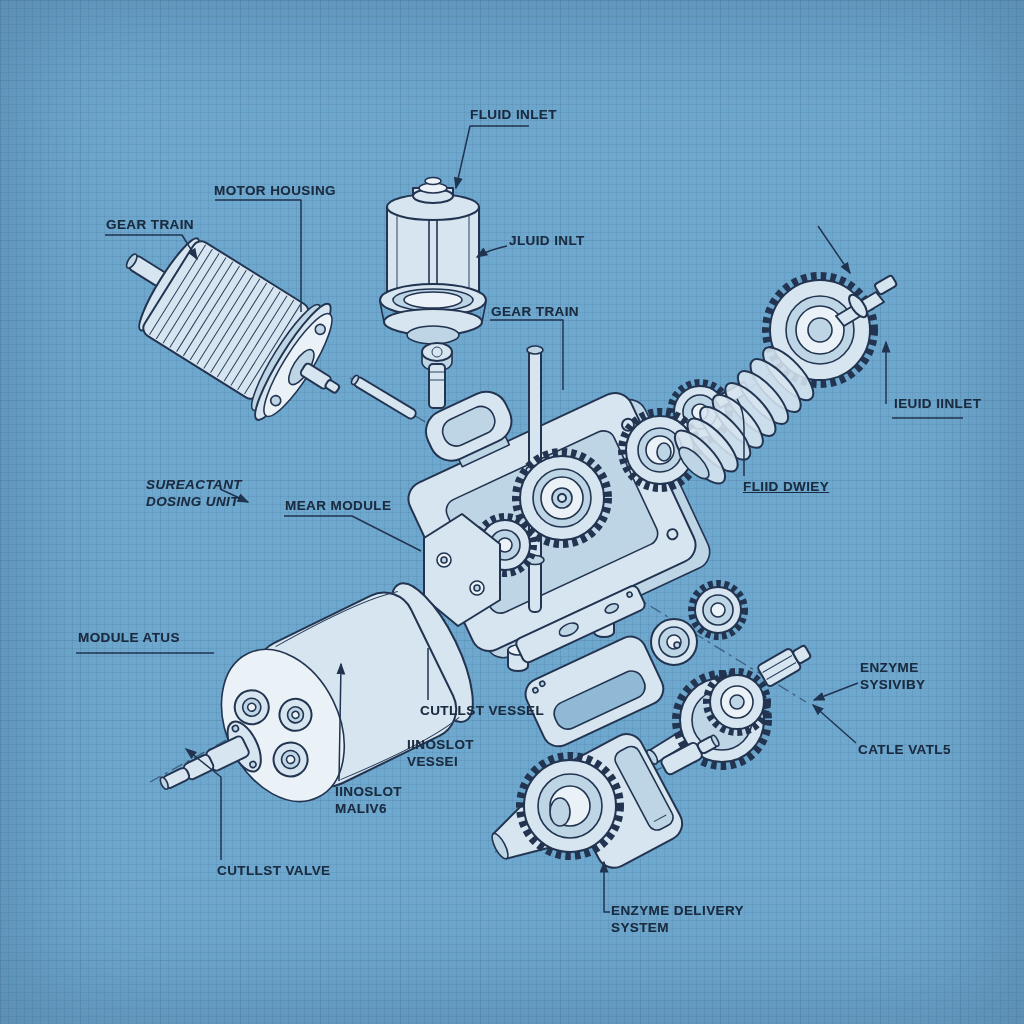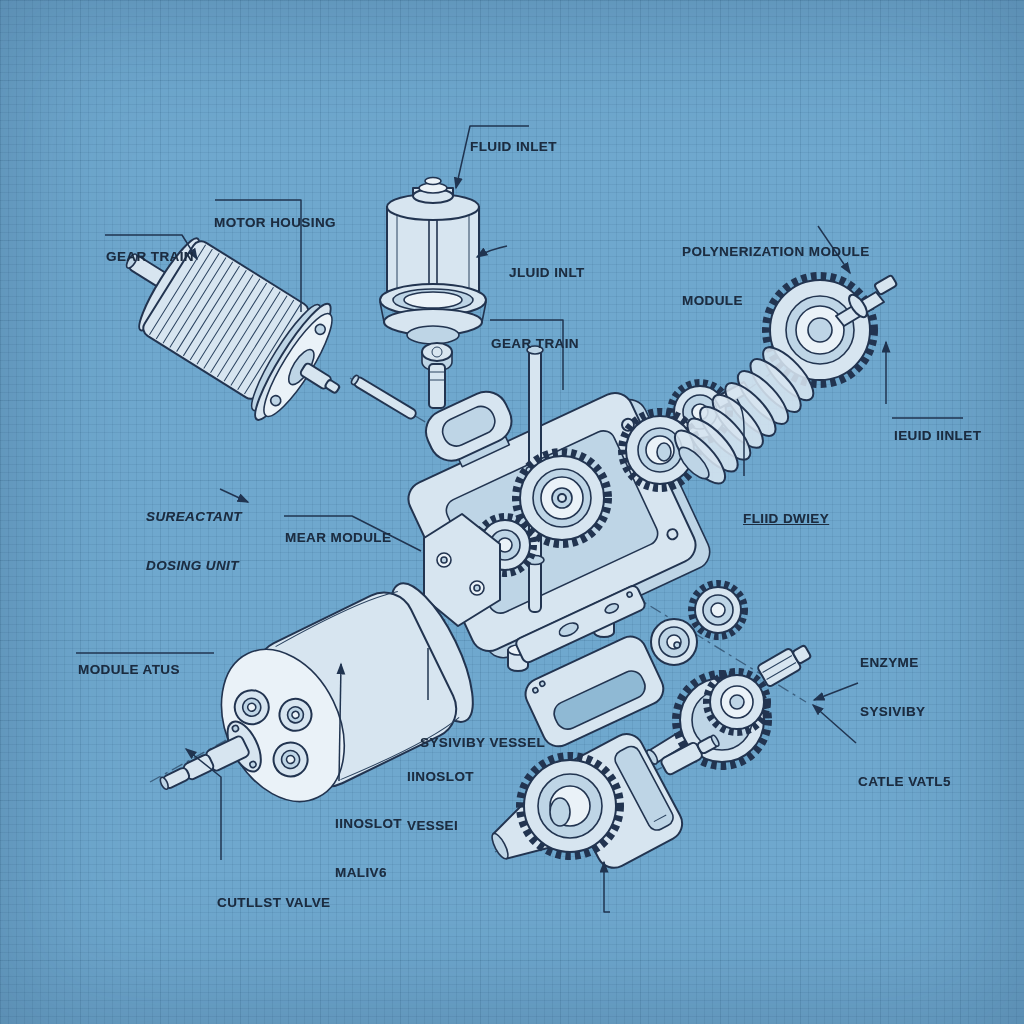--- a/index.html
+++ b/index.html
@@ -23,21 +23,21 @@
   .ln  {fill:none;stroke:#223450;stroke-width:1.6;stroke-linecap:round;}
   .thin{fill:none;stroke:#2A425F;stroke-width:1；}
   .thin{fill:none;stroke:#2A425F;stroke-width:1;}
   .teeth{fill:none;stroke:#223450;stroke-width:8;}
   .dash{fill:none;stroke:#27425F;stroke-width:1.3;stroke-dasharray:12 5 3 5;opacity:.7;}
   .leader{fill:none;stroke:#203450;stroke-width:1.5;stroke-linejoin:round;}
   #labels{position:absolute;inset:0;}
   .label{position:absolute;font-weight:700;font-size:13.5px;line-height:1.28;
     color:#1C2C40;letter-spacing:.4px;white-space:nowrap;
     text-shadow:0 0 .6px rgba(28,44,64,.4);}
-  .label span{display:block;margin-top:32px;}
+  .label span{display:block;}
 </style>
 </head>
 <body>
 
 <div class="canvas">
 
 <svg width="1024" height="1024" viewBox="0 0 1024 1024">
   <defs>
     <marker id="arw" markerWidth="9" markerHeight="7" refX="7" refY="3" orient="auto">
       <path d="M0,0 L8,3 L0,6 Z" fill="#203450"></path>
@@ -327,59 +327,59 @@
       </div>
       <div class="label" style="left: 214px; top: 182px;">
         <span>MOTOR HOUSING</span>
       </div>
       <div class="label" style="left: 106px; top: 216px;">
         <span>GEAR TRAIN</span>
       </div>
       <div class="label" style="left: 509px; top: 232px;">
         <span>JLUID INLT</span>
       </div>
-      <div class="label" style="left: 682px; top: 211px;">
-        <span>POLYNERIZATION MODULE</span>
-        <span>MODULE</span>
-      </div>
       <div class="label" style="left: 491px; top: 303px;">
         <span>GEAR TRAIN</span>
       </div>
       <div class="label" style="left: 894px; top: 395px;">
         <span>IEUID IINLET</span>
       </div>
       <div class="label" style="left: 146px; top: 476px; font-style: italic;">
         <span>SUREACTANT</span>
         <span>DOSING UNIT</span>
       </div>
       <div class="label" style="left: 285px; top: 497px;">
         <span>MEAR MODULE</span>
       </div>
       <div class="label" style="left: 743px; top: 478px; text-decoration: underline;">
         <span>FLIID DWIEY</span>
       </div>
       <div class="label" style="left: 78px; top: 629px;">
         <span>MODULE ATUS</span>
       </div>
       <div class="label" style="left: 420px; top: 702px;">
-        <span>SYSIVIBY VESSEL</span>
+        <span>CUTLLST VESSEL</span>
       </div>
       <div class="label" style="left: 407px; top: 736px;">
         <span>IINOSLOT</span>
         <span>VESSEI</span>
       </div>
       <div class="label" style="left: 335px; top: 783px;">
         <span>IINOSLOT</span>
         <span>MALIV6</span>
       </div>
       <div class="label" style="left: 217px; top: 862px;">
         <span>CUTLLST VALVE</span>
       </div>
-      <div class="label" style="left: 860px; top: 622px;">
+      <div class="label" style="left: 860px; top: 659px;">
         <span>ENZYME</span>
         <span>SYSIVIBY</span>
       </div>
       <div class="label" style="left: 858px; top: 741px;">
         <span>CATLE VATL5</span>
       </div>
+      <div class="label" style="left: 611px; top: 902px;">
+        <span>ENZYME DELIVERY</span>
+        <span>SYSTEM</span>
+      </div>
     </div>
 
 </div>
 
 </body></html>

